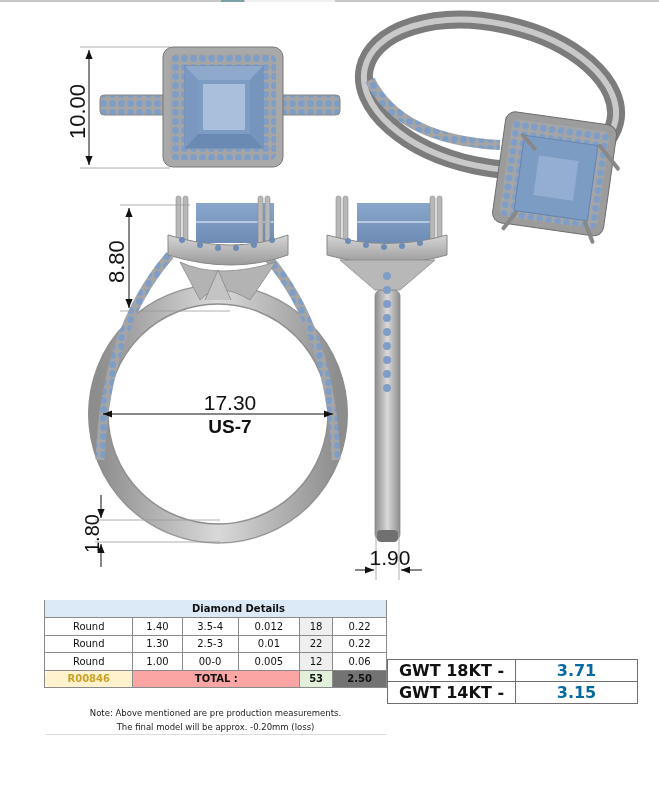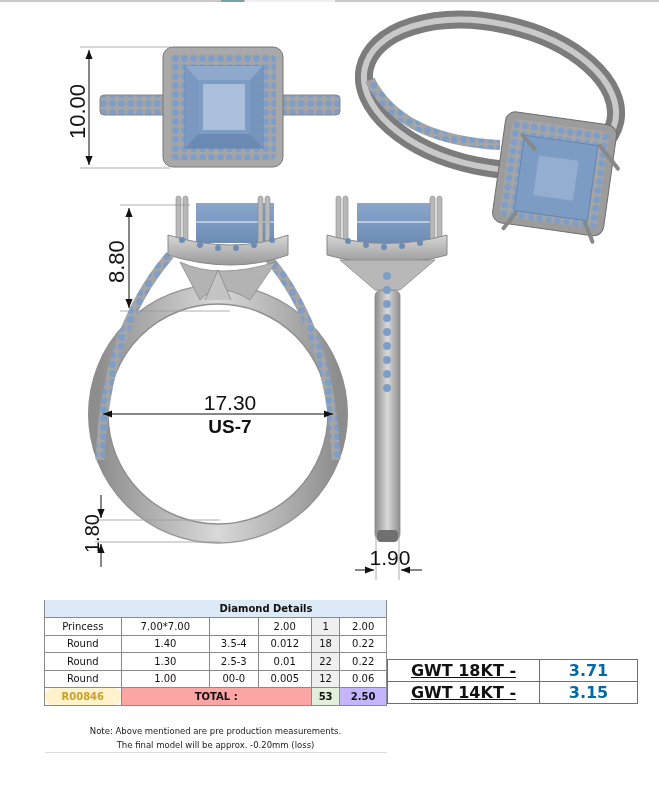--- a/index.html
+++ b/index.html
@@ -16,28 +16,28 @@
 
   
   .dtable { position: absolute; left: 44px; top: 600px; width: 343px; border-collapse: collapse; font-family: "DejaVu Sans", sans-serif; }
   .dtable td, .dtable th { border: 1px solid #8a8a8a; text-align: center; font-size: 10px; height: 17.5px; padding: 0 1px; white-space: nowrap; }
   .dtable .title-row td { background: #dce9f7; font-weight: bold; border-top: none; }
   .dtable .head-row th { background: #dce9f7; font-weight: bold; }
   .dtable td.qty { background: #efefef; }
   .dtable .total-row td { background: #fca5a5; font-weight: bold; }
   .dtable .total-row td.sku { background: #fff2cc; color: #c9a227; font-weight: bold; border-radius: 7px; }
   .dtable .total-row td.qty-total { background: #e2efda; margin-left: 14px; }
-  .dtable .total-row td.wt-total { background: #c4b5fd; }
+  .dtable .total-row td.wt-total { background: #737373; }
   .dtable .note-row td { border: none; border-bottom: 1px solid #ddd; font-weight: normal; font-size: 8.5px; line-height: 14px; height: 36px; background: #fff; color: #222; padding-top: 18px; }
   .dtable .note-row td span { display: block; }
 
   
   .gwt { position: absolute; left: 387px; top: 659px; width: 251px; border-collapse: collapse; font-family: "DejaVu Sans", sans-serif; }
   .gwt td { border: 1px solid #6f6f6f; height: 22px; font-weight: bold; font-size: 16px; }
-  .gwt td.lbl { width: 152px; text-align: center; color: #111; text-decoration: underline; }
+  .gwt td.lbl { width: 128px; text-align: center; color: #111; }
   .gwt td.val { text-align: center; color: #0369a1; }
 </style>
 </head>
 <body>
 
 <div class="topbar">
   <div class="seg1"></div>
   <div class="seg2"></div>
 </div>
 
@@ -175,28 +175,20 @@
   </g>
 </svg>
 
 <table class="dtable">
   <tbody>
       <tr class="title-row">
     <td colspan="2" style="border-right:none;"></td>
     <td colspan="4" style="border-left:none; text-align:left; padding-left:10px;">Diamond Details</td>
   </tr>
   <tr>
-    <td>Princess</td>
-    <td>7.00*7.00</td>
-    <td></td>
-    <td>2.00</td>
-    <td class="qty">1</td>
-    <td>2.00</td>
-  </tr>
-  <tr>
     <td>Round</td>
     <td>1.40</td>
     <td>3.5-4</td>
     <td>0.012</td>
     <td class="qty">18</td>
     <td>0.22</td>
   </tr>
   <tr>
     <td>Round</td>
     <td>1.30</td>

